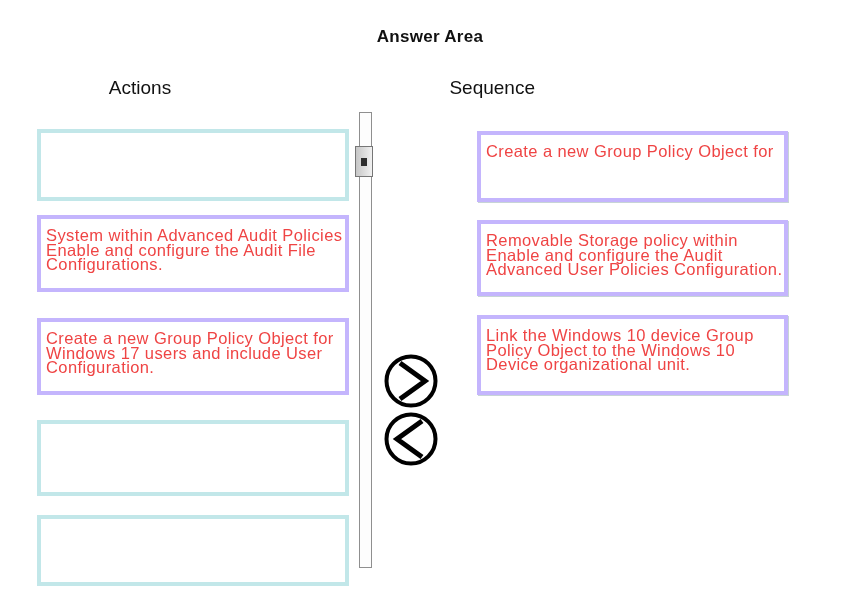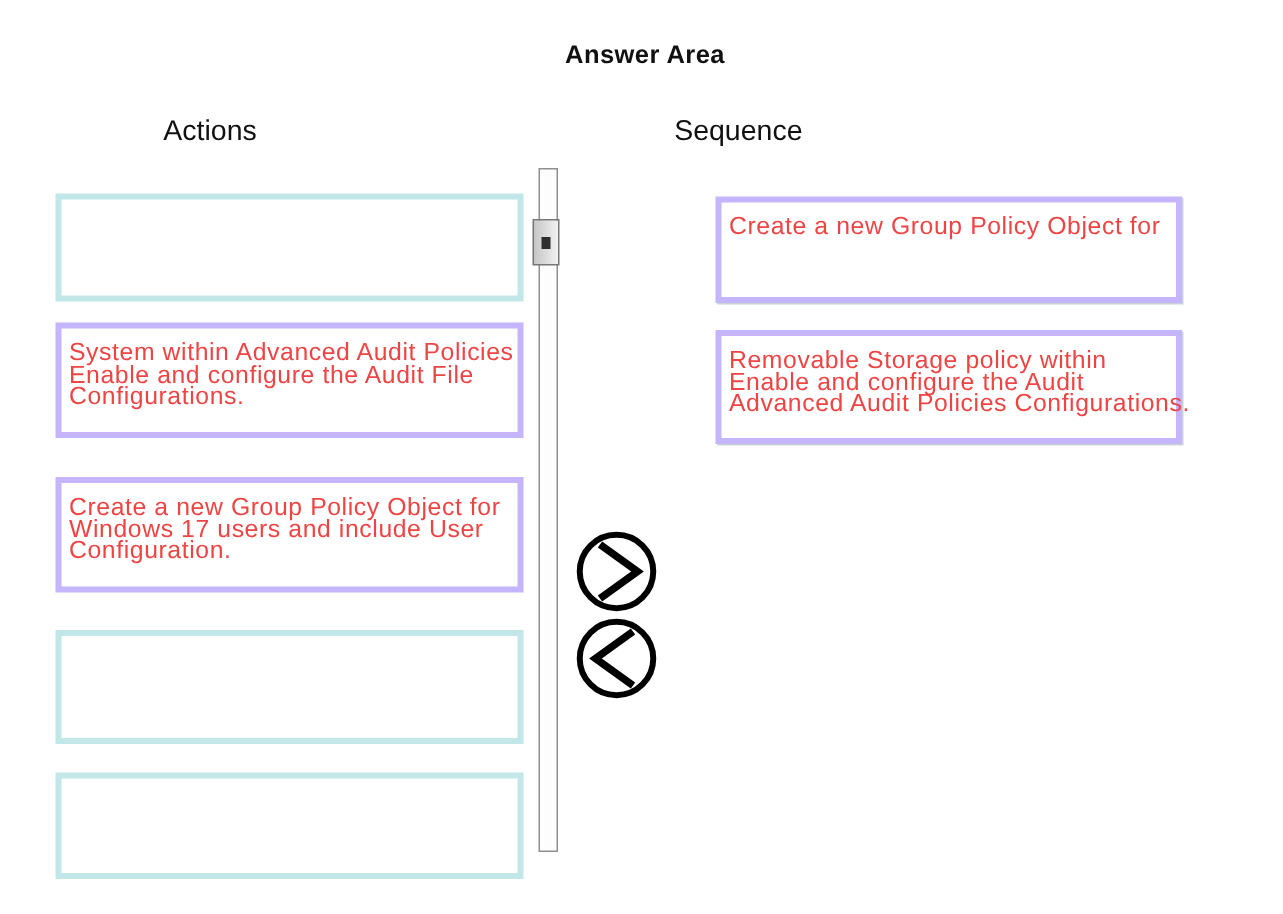--- a/index.html
+++ b/index.html
@@ -104,17 +104,22 @@
     </svg>
   </button>
 
   <div class="box s1">
     <span class="ln">Create a new Group Policy Object for</span>
   </div>
 
   <div class="box s2">
     <span class="ln">Removable Storage policy within</span>
     <span class="ln">Enable and configure the Audit</span>
-    <span class="ln">Advanced Audit Policies Configurations.</span>
+    <span class="ln">Advanced User Policies Configuration.</span>
   </div>
 
+  <div class="box s3">
+    <span class="ln">Link the Windows 10 device Group</span>
+    <span class="ln">Policy Object to the Windows 10</span>
+    <span class="ln">Device organizational unit.</span>
+  </div>
 
 </div>
 
 </body></html>

